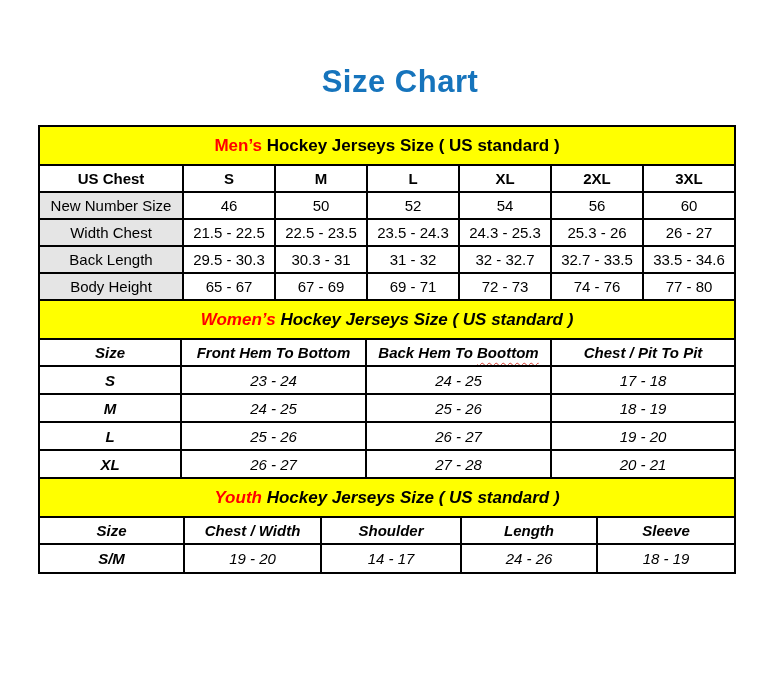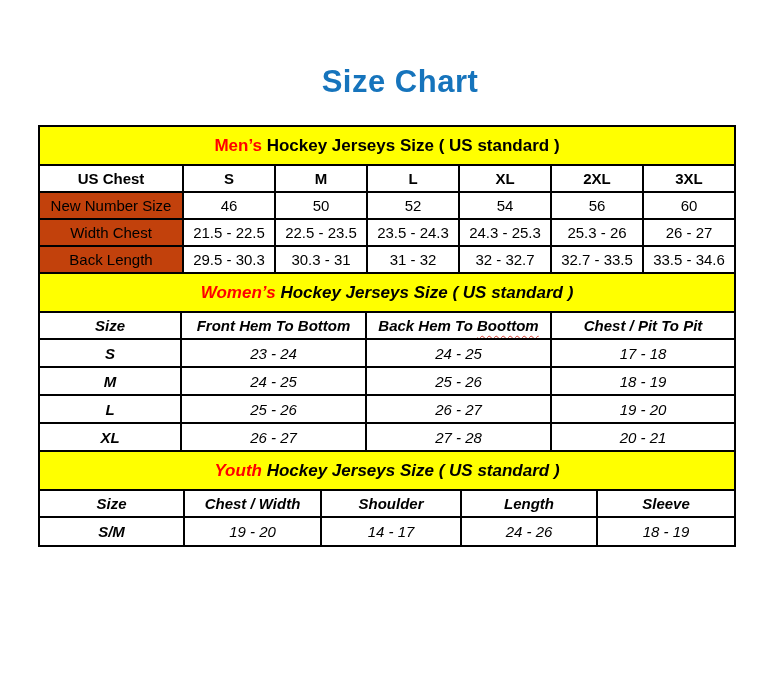--- a/index.html
+++ b/index.html
@@ -65,21 +65,21 @@
     font-weight: 700;
     background: #ffffff;
   }
   td.value {
     height: 25px;
     font-weight: 400;
     background: #ffffff;
   }
   td.row-label {
     font-weight: 400;
-    background: #c2410c;
+    background: #e5e5e5;
   }
   th.row-label {
     font-weight: 700;
     background: #ffffff;
   }
   table.womens td.value, table.womens th.row-label { height: 26px; }
   table.youth  td.value, table.youth  th.row-label { height: 27px; }
   .misspelled {
     text-decoration-line: underline;
     text-decoration-style: wavy;
@@ -141,20 +141,29 @@
           <td class="value">26 - 27</td>
         </tr>
         <tr>
           <td class="row-label">Back Length</td>
           <td class="value">29.5 - 30.3</td>
           <td class="value">30.3 - 31</td>
           <td class="value">31 - 32</td>
           <td class="value">32 - 32.7</td>
           <td class="value">32.7 - 33.5</td>
           <td class="value">33.5 - 34.6</td>
+        </tr>
+        <tr>
+          <td class="row-label">Body Height</td>
+          <td class="value">65 - 67</td>
+          <td class="value">67 - 69</td>
+          <td class="value">69 - 71</td>
+          <td class="value">72 - 73</td>
+          <td class="value">74 - 76</td>
+          <td class="value">77 - 80</td>
         </tr>
       </tbody>
     </table>
 
     <table class="size-table womens">
       <colgroup>
         <col style="width:142px">
           <col style="width:185px">
           <col style="width:185px">
           <col style="width:184px">

